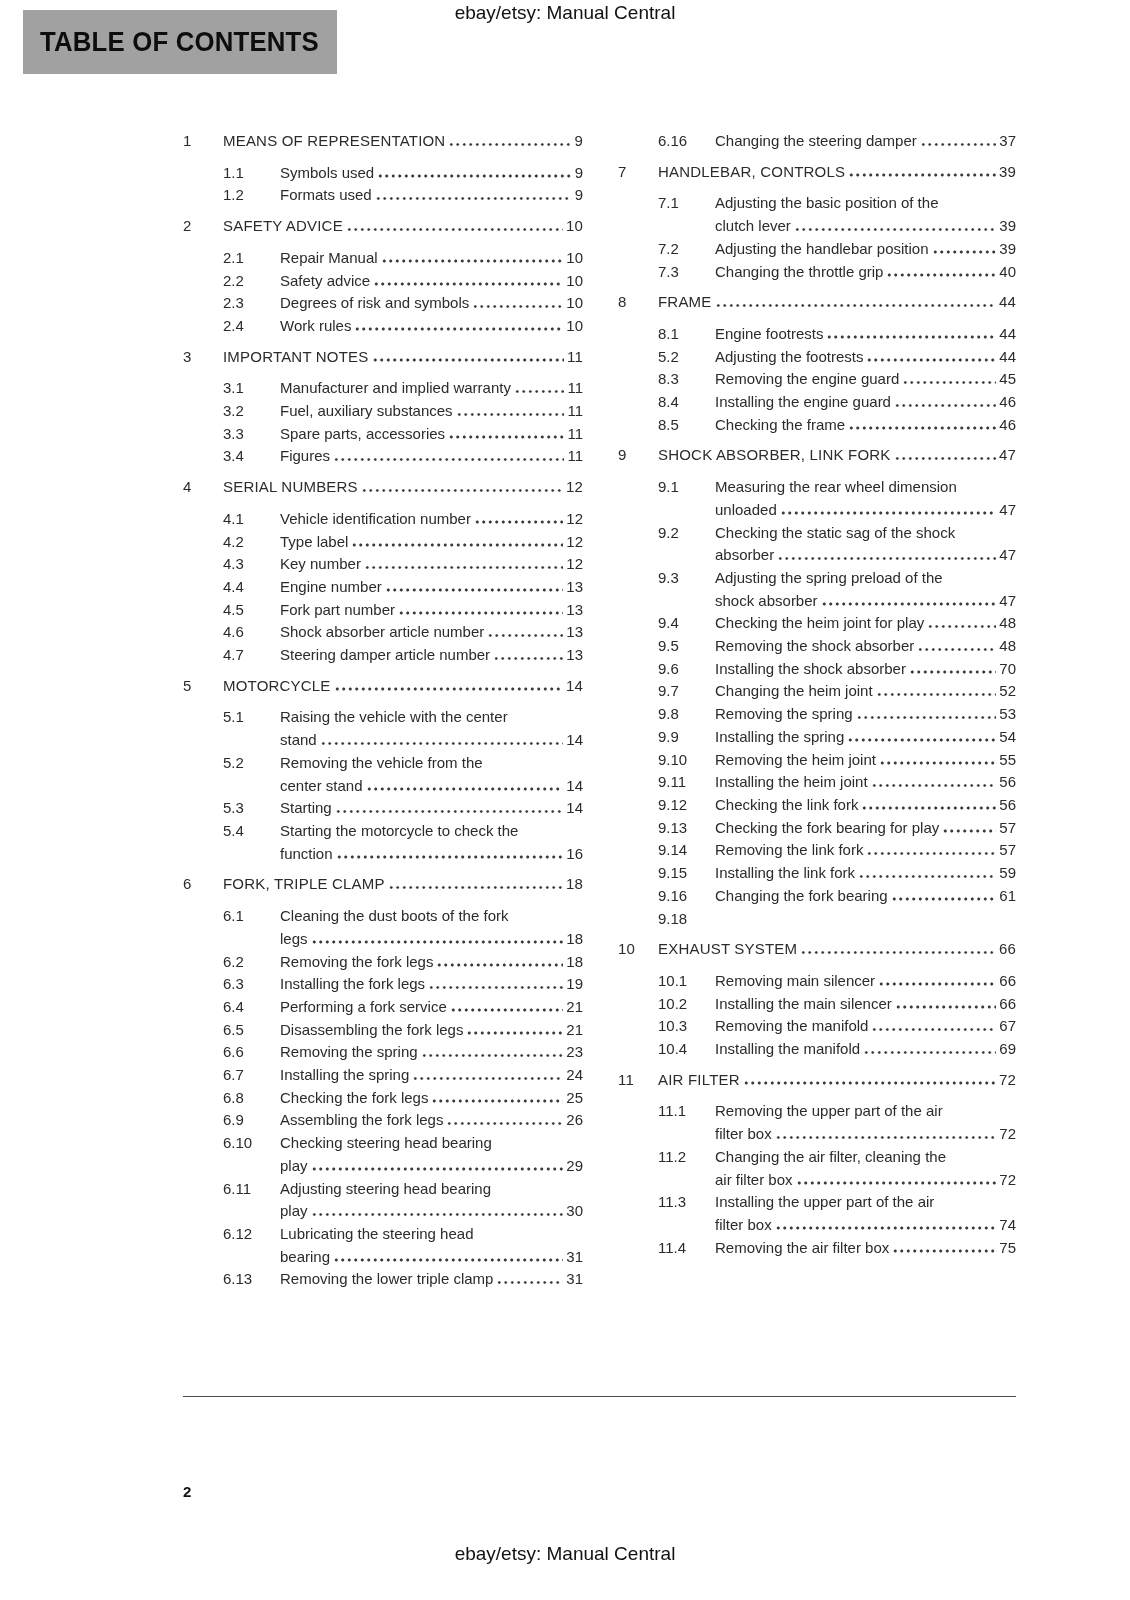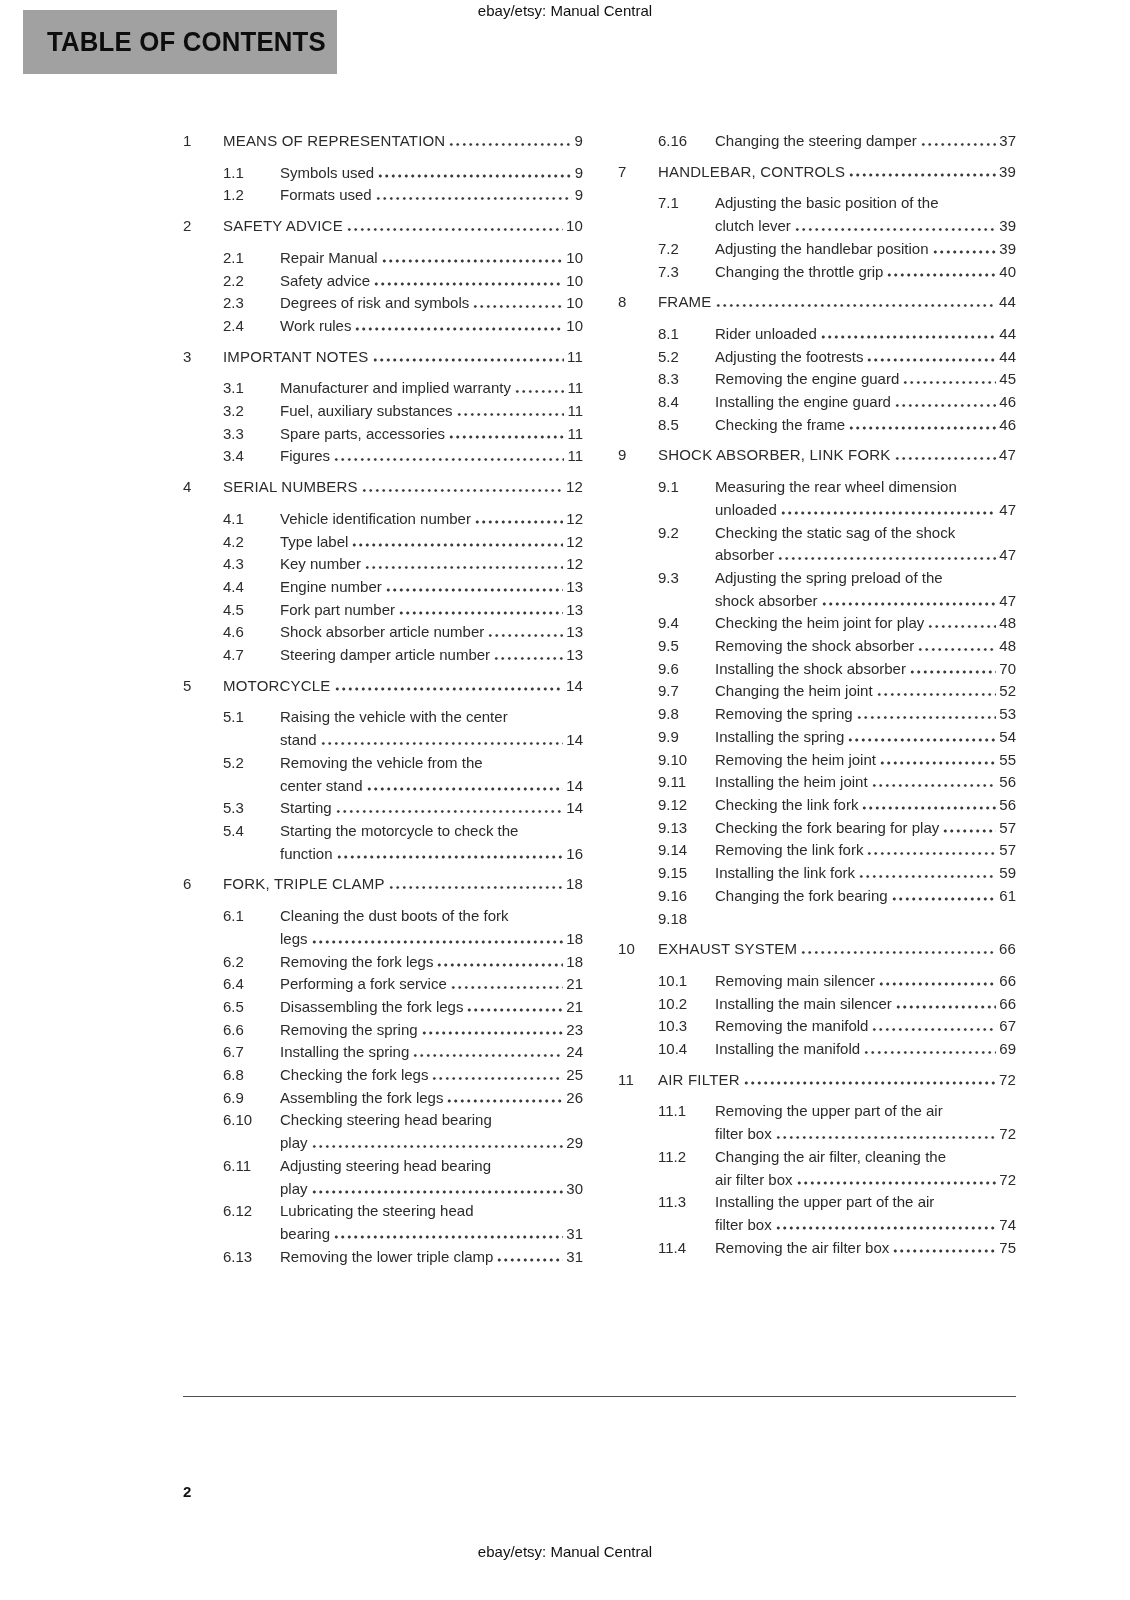--- a/index.html
+++ b/index.html
@@ -9,36 +9,37 @@
     background: #ffffff;
     color: var(--text, #2b2b2b);
     font-family: "Liberation Sans", sans-serif;
     overflow: hidden;
   }
   .watermark {
     position: absolute;
     left: 0;
     width: 100%;
     text-align: center;
-    font-size: 15px;
+    font-size: 19px;
     font-weight: 500;
     color: #111111;
   }
   .watermark.top { top: 2px; }
   .watermark.bottom { top: 1543px; }
   .title-box {
     position: absolute;
     left: 23px;
     top: 10px;
     width: 314px;
     height: 64px;
     background: var(--title-bg, #a1a1a1);
     display: flex;
     align-items: center;
     padding-left: 24px;
+    justify-content: center;
   }
   .title-box h1 {
     font-size: 28px;
     font-weight: bold;
     color: #0d0d0d;
     letter-spacing: 0.2px;
     white-space: nowrap;
     transform: scaleX(0.92);
     transform-origin: left center;
   }
@@ -403,20 +404,30 @@
           <span class="num">6.2</span>
           <div class="body">
             <div class="line last">
               <span class="t">Removing the fork legs</span>
               <span class="dots"></span>
               <span class="page">18</span>
             </div>
           </div>
         </div>
         <div class="toc-row entry">
+          <span class="num">6.3</span>
+          <div class="body">
+            <div class="line last">
+              <span class="t">Installing the fork legs</span>
+              <span class="dots"></span>
+              <span class="page">19</span>
+            </div>
+          </div>
+        </div>
+        <div class="toc-row entry">
           <span class="num">6.4</span>
           <div class="body">
             <div class="line last">
               <span class="t">Performing a fork service</span>
               <span class="dots"></span>
               <span class="page">21</span>
             </div>
           </div>
         </div>
         <div class="toc-row entry">
@@ -578,21 +589,21 @@
               <span class="t">FRAME</span>
               <span class="dots"></span>
               <span class="page">44</span>
             </div>
           </div>
         </div>
         <div class="toc-row entry">
           <span class="num">8.1</span>
           <div class="body">
             <div class="line last">
-              <span class="t">Rider unloaded</span>
+              <span class="t">Engine footrests</span>
               <span class="dots"></span>
               <span class="page">44</span>
             </div>
           </div>
         </div>
         <div class="toc-row entry">
           <span class="num">5.2</span>
           <div class="body">
             <div class="line last">
               <span class="t">Adjusting the footrests</span>

